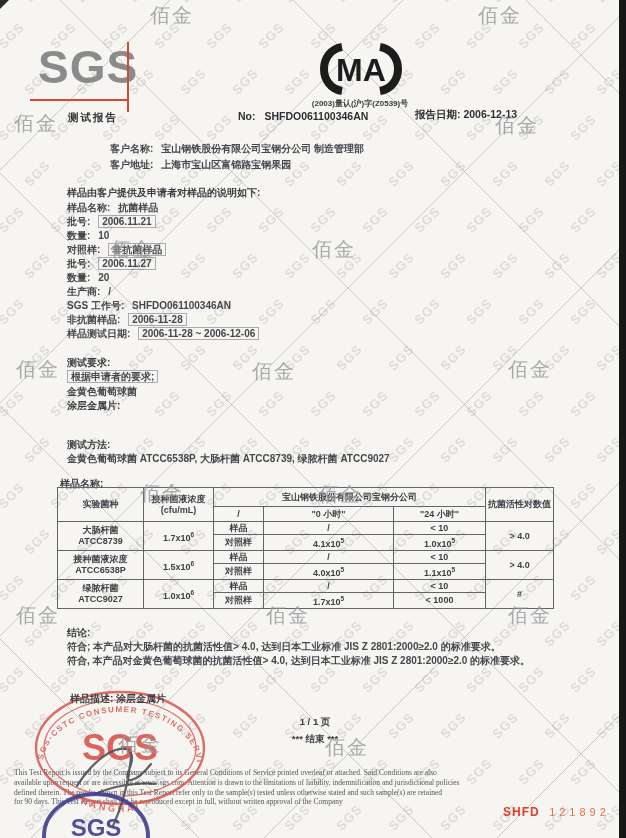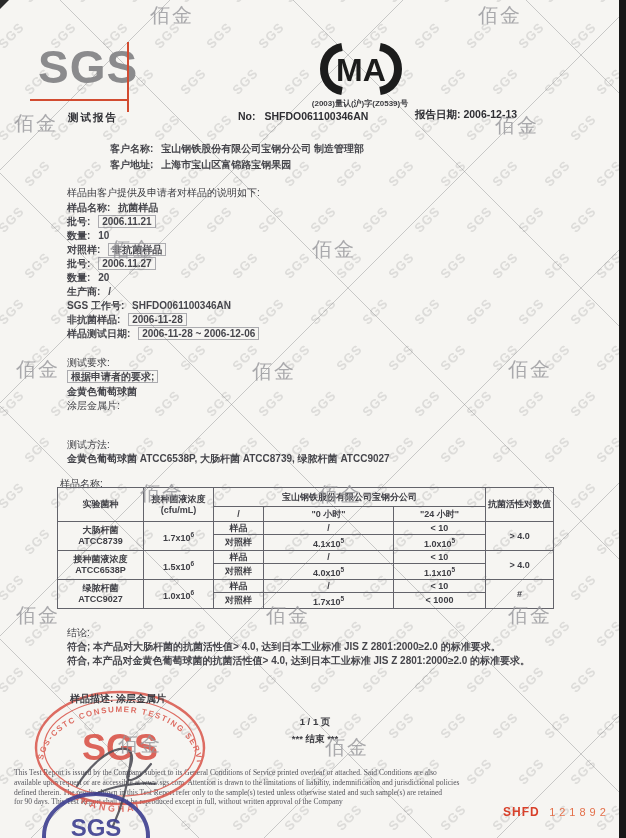--- a/index.html
+++ b/index.html
@@ -20,21 +20,21 @@
   .cnas{position:absolute;left:196px;top:44px;width:84px;text-align:center;z-index:2;}
   .cnas-sub1{font-size:9px;font-weight:bold;color:#3a3a3e;letter-spacing:6px;margin-top:1px;}
   .cnas-sub2{font-size:10px;font-weight:bold;color:#2d2d31;margin-top:1px;letter-spacing:.5px;}
   .cma{position:absolute;left:298px;top:42px;width:124px;text-align:center;z-index:2;}
   .cma-sub{font-size:8px;font-weight:bold;color:#3c3c40;margin-top:2px;white-space:nowrap;}
   .hrow{position:absolute;font-size:10.5px;font-weight:bold;color:#2e2e33;z-index:2;white-space:nowrap;}
   
   .tline{position:absolute;font-size:10px;font-weight:bold;color:#46464c;z-index:2;white-space:nowrap;}
   .tline .lab{margin-right:5px;}
   .boxed{border:1px solid rgba(110,110,120,.55);padding:0 3px;}
-  .sec{position:absolute;font-size:10px;font-weight:normal;color:#3c3c41;z-index:2;white-space:nowrap;}
+  .sec{position:absolute;font-size:10px;font-weight:bold;color:#3c3c41;z-index:2;white-space:nowrap;}
   .wrapblock{position:absolute;font-size:10px;font-weight:bold;color:#46464c;z-index:2;
              width:522px;line-height:14px;white-space:normal;}
   
   table.results{position:absolute;left:57px;top:487px;width:497px;border-collapse:collapse;
                 z-index:2;table-layout:fixed;}
   table.results td{border:1px solid #63636a;font-size:9px;font-weight:bold;color:#3e3e44;
                    text-align:center;vertical-align:middle;padding:0;line-height:11px;}
   table.results sup{font-size:6.5px;}
   tr.h1 td{height:18px;} tr.h2 td{height:14px;} tr.d td{height:12px;}
   

